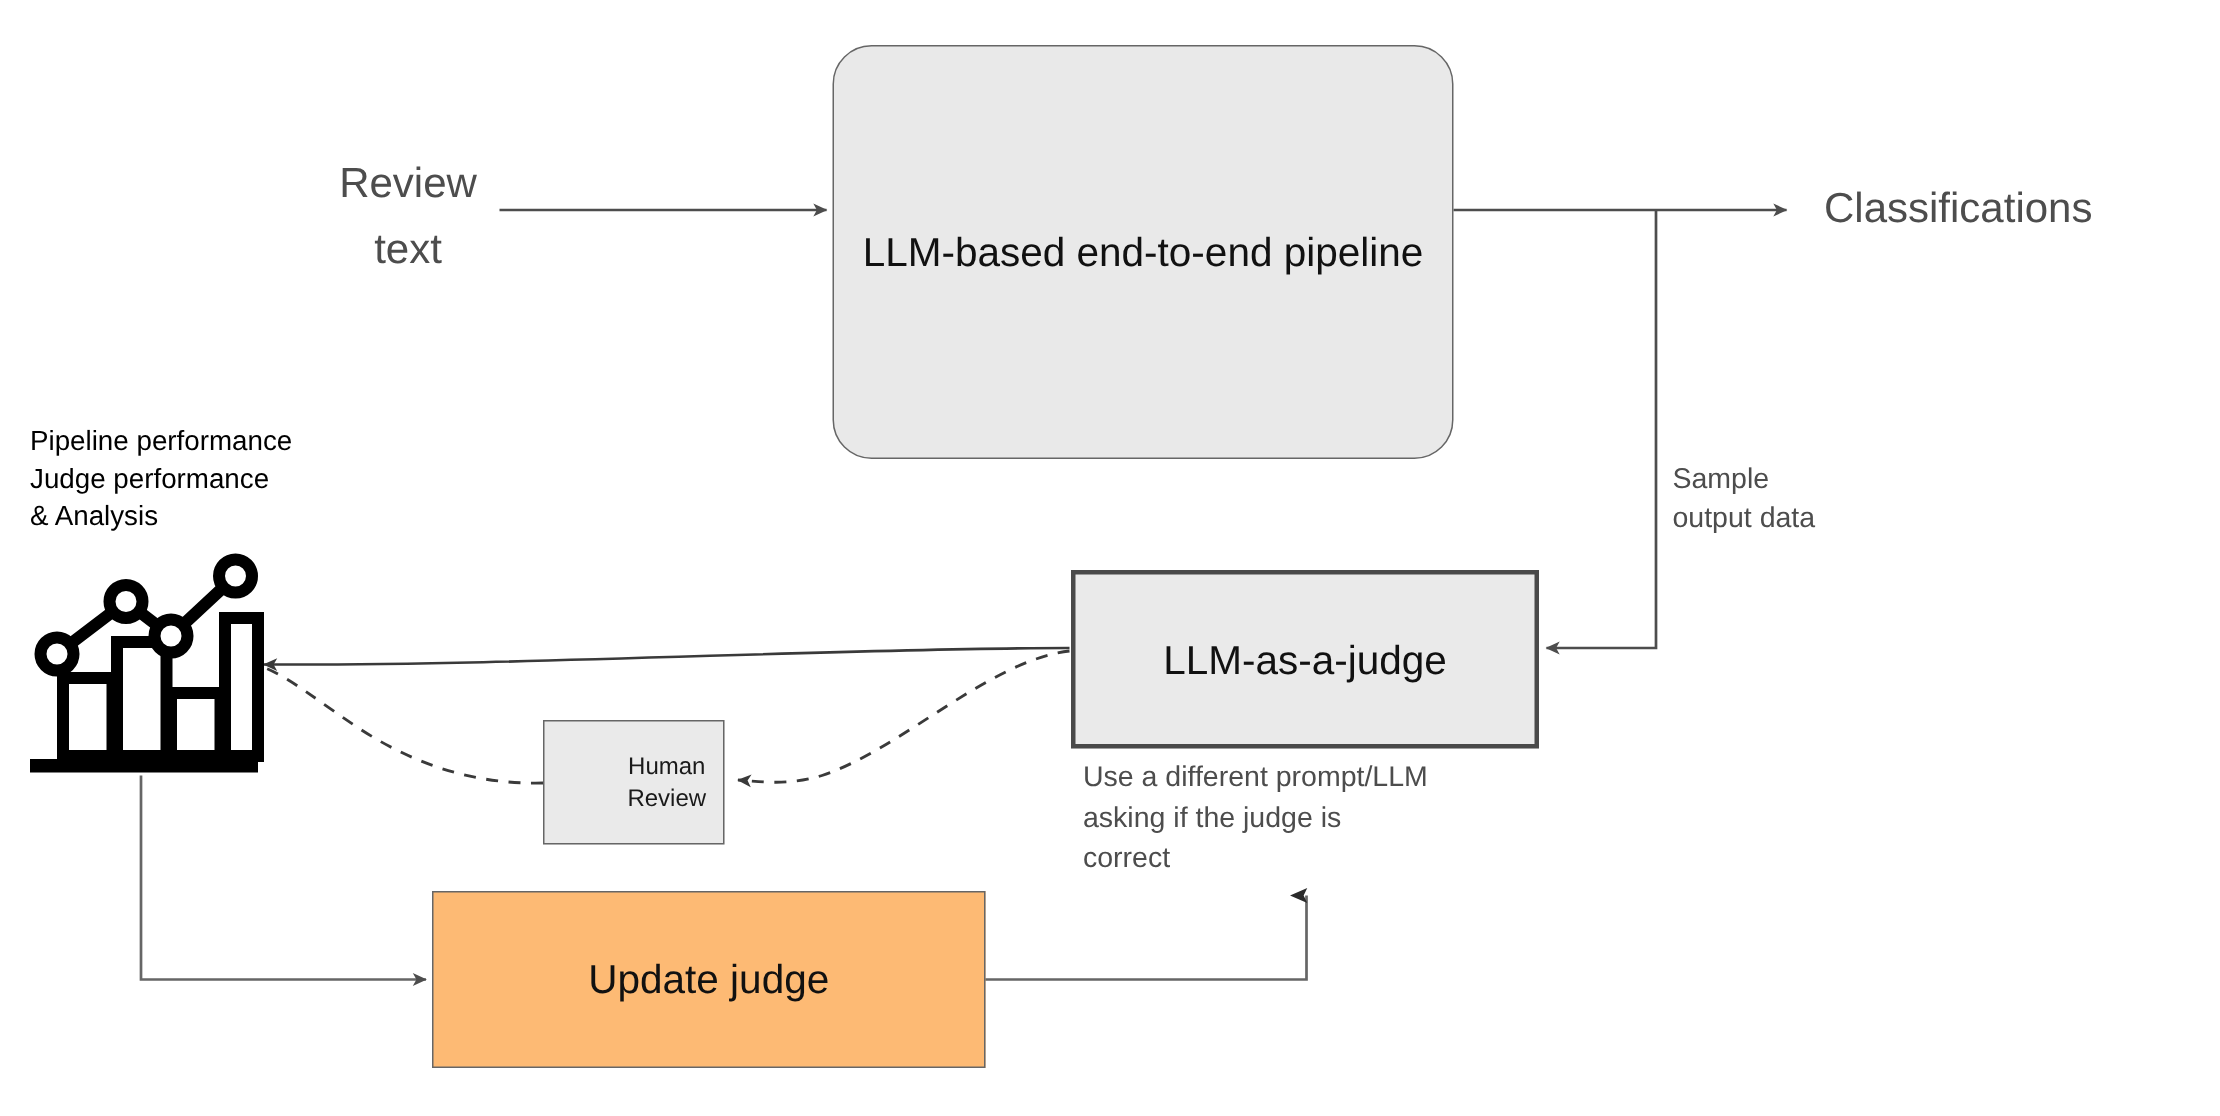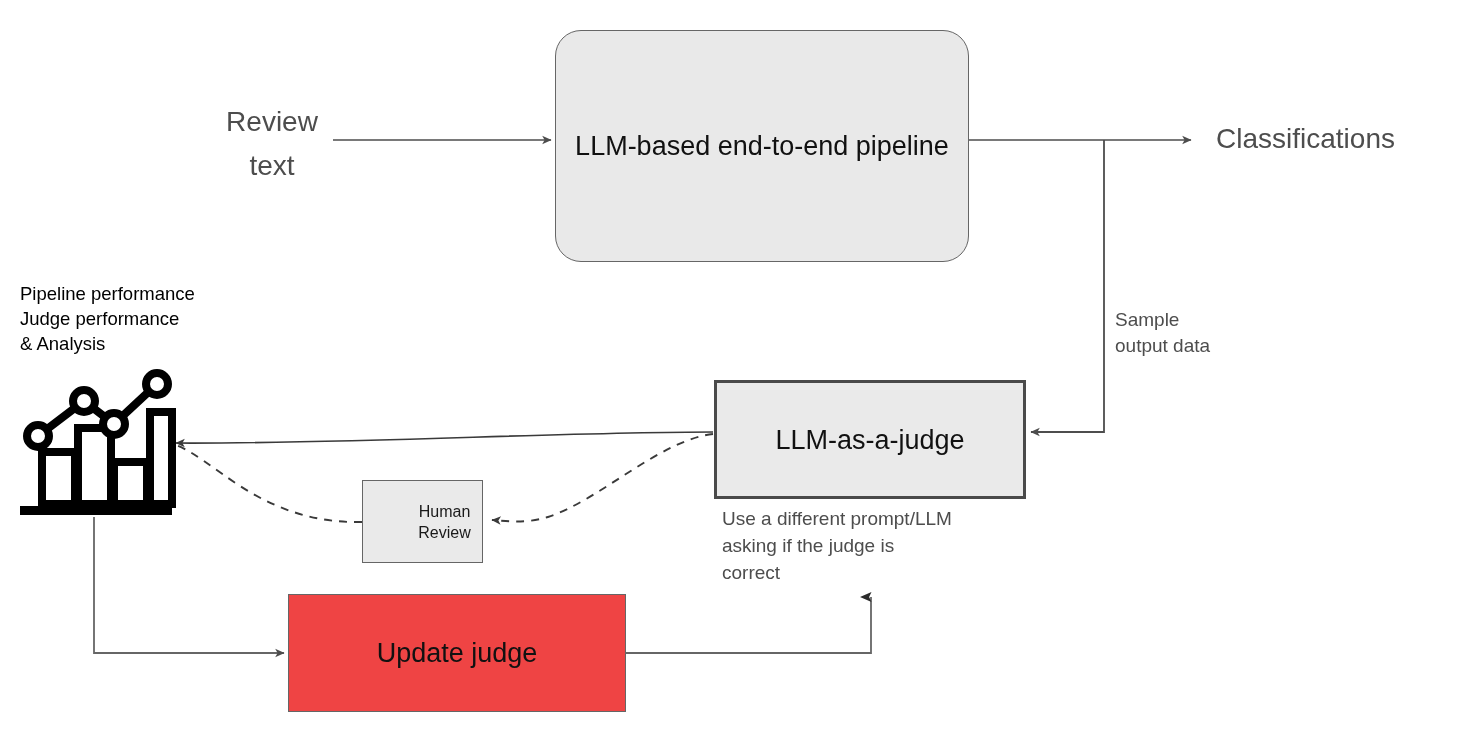--- a/index.html
+++ b/index.html
@@ -30,21 +30,21 @@
     align-items: center;
     justify-content: center;
     text-align: center;
   }
 
   
   #pipeline-box {
     left: 555px;
     top: 30px;
     width: 414px;
-    height: 232px;
+    height: 276px;
     background: #e9e9e9;
     border: 1.6px solid #666666;
     border-radius: 26px;
   }
   #pipeline-box .node-label {
     color: #111111;
     font-size: 27px;
     line-height: 37px;
   }
 
@@ -76,23 +76,23 @@
   #human-review-box .node-label {
     color: #1a1a1a;
     font-size: 16px;
     line-height: 21px;
   }
 
   
   #update-judge-box {
     left: 288px;
     top: 594px;
-    width: 338px;
+    width: 369px;
     height: 118px;
-    background: #ef4444;
+    background: #fdba74;
     border: 1.4px solid #666666;
   }
   #update-judge-box .node-label {
     color: #111111;
     font-size: 27px;
     line-height: 34px;
   }
 
   
   .flabel {

